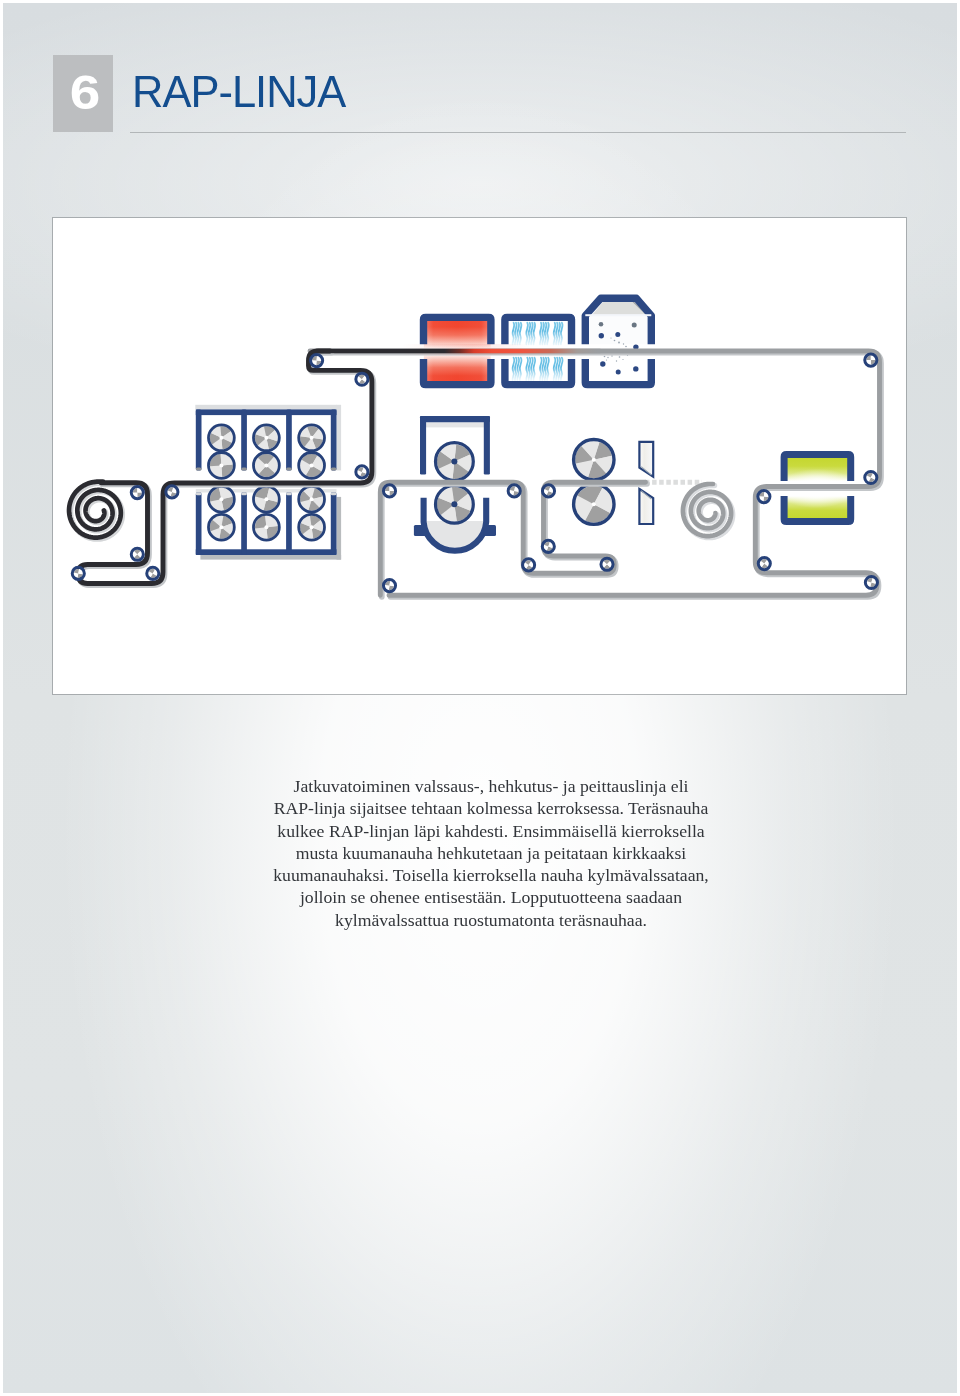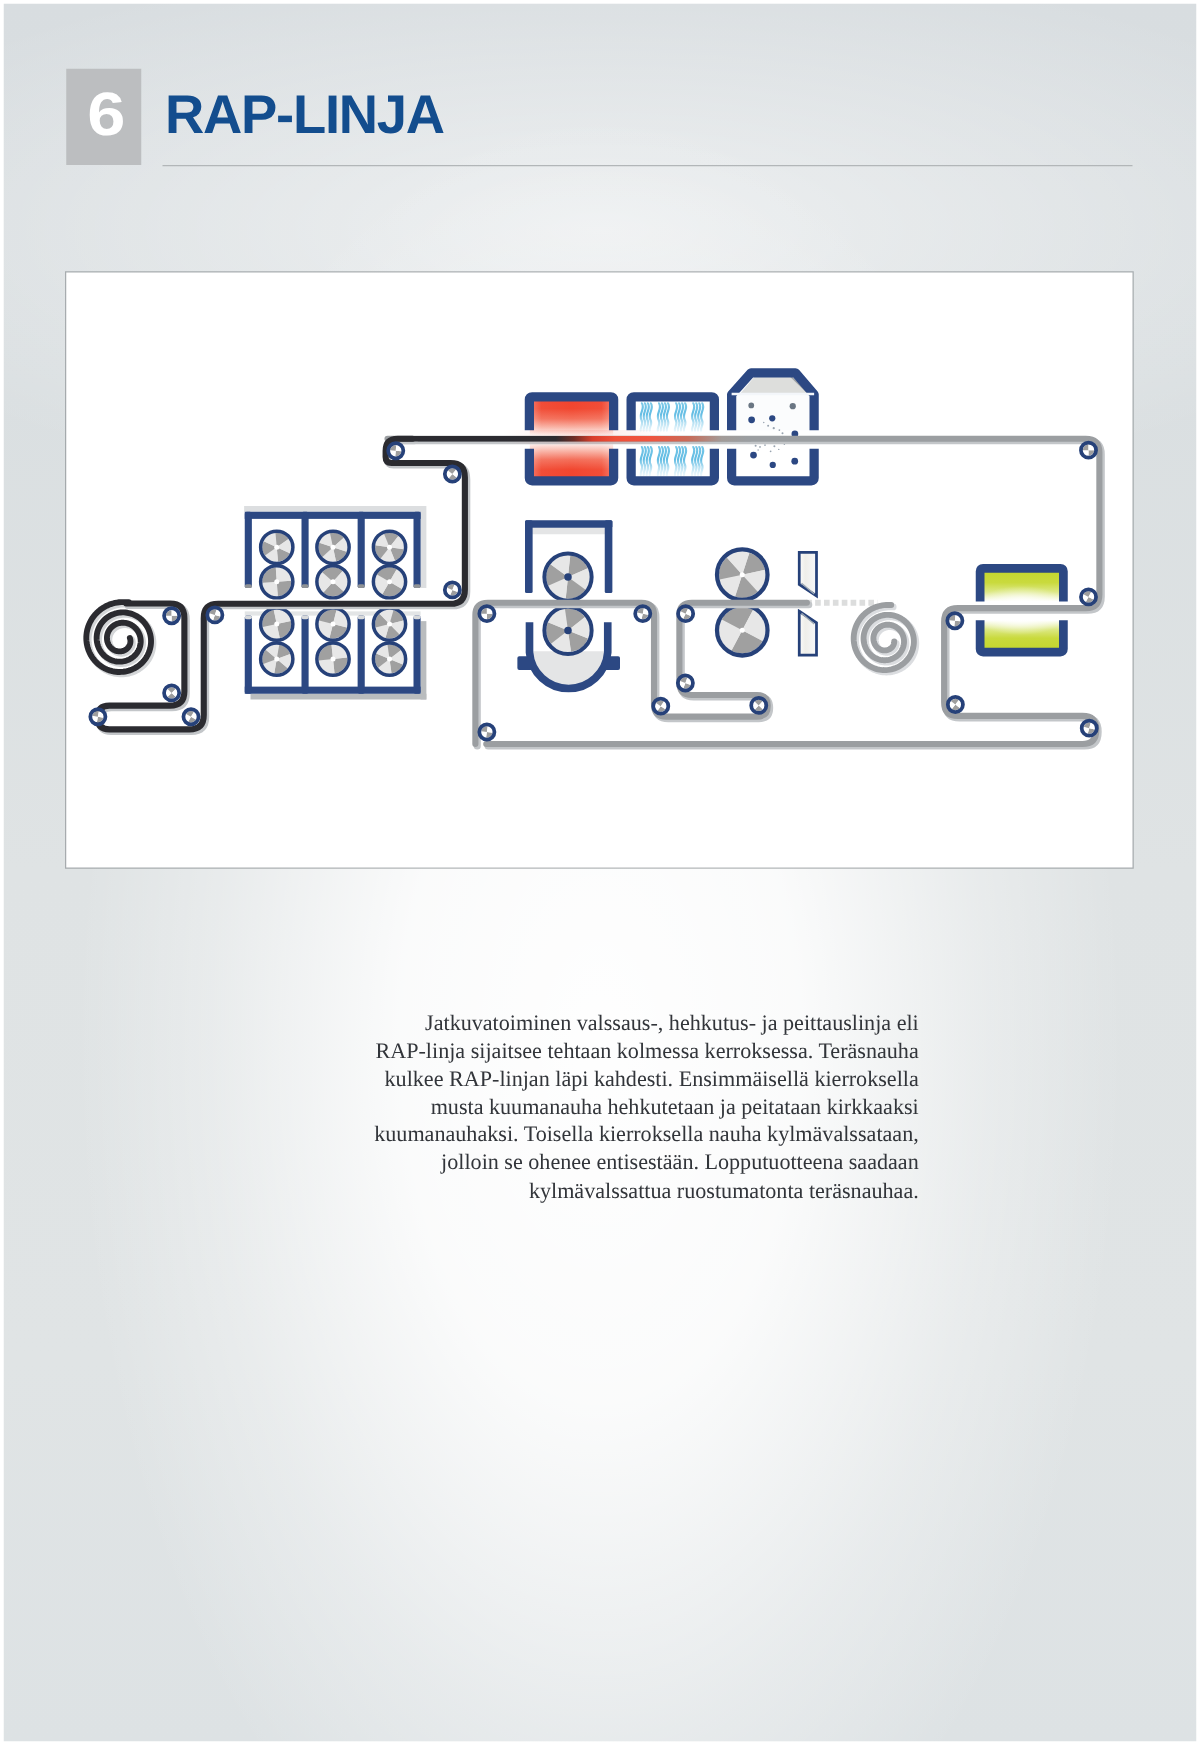--- a/index.html
+++ b/index.html
@@ -7,28 +7,28 @@
        font-family:"Liberation Sans",sans-serif;}
   .page{position:absolute;left:3px;top:3px;width:954px;height:1390px;
         background:
           radial-gradient(ellipse 44% 54% at 50% 60%, rgba(255,255,255,0.98) 0%, rgba(255,255,255,0.86) 38%, rgba(255,255,255,0.30) 74%, rgba(255,255,255,0.0) 100%),
           radial-gradient(ellipse 70% 16% at 50% 13%, rgba(255,255,255,0.55) 0%, rgba(255,255,255,0.0) 100%),
           linear-gradient(180deg,#d8dde0 0%, #dadfe1 22%, #dfe3e4 50%, #e0e4e5 78%, #dde2e4 100%);
   }
   .numbox{position:absolute;left:50px;top:52px;width:60px;height:77px;background:#bcbec0;}
   .numbox span{position:absolute;left:2px;top:17px;width:60px;height:40px;
     display:flex;align-items:center;justify-content:center;color:#fff;font-weight:bold;font-size:49px;line-height:40px;letter-spacing:0;transform:scaleX(1.12);transform-origin:50% 50%;}
-  .title{position:absolute;left:129px;top:65px;font-size:43.5px;font-weight:bold;color:#134d8e;letter-spacing:-1.0px;white-space:nowrap;}
+  .title{position:absolute;left:129px;top:65px;font-size:43.5px;font-weight:normal;color:#134d8e;letter-spacing:-1.0px;white-space:nowrap;}
   .rule{position:absolute;left:127px;top:129px;width:776px;height:1.2px;background:#b2b6b8;}
   .panel{position:absolute;left:50px;top:215px;width:853px;height:476px;background:#fff;
          box-shadow:0 0 0 1px rgba(120,126,130,0.55);}
   .panel svg{display:block;}
-  .bodytext{position:absolute;left:272px;top:772px;width:460px;
+  .bodytext{position:absolute;left:258px;top:772px;width:460px;
     font-family:"Liberation Serif",serif;font-size:17.7px;line-height:22.3px;color:#32353a;
-    text-align:right;margin-top:32px;}
+    text-align:center;}
   .bodytext br{display:block;}
 </style>
 </head>
 <body>
 
 <div class="page">
 
   <div class="numbox">
     <span>6</span>
   </div>

